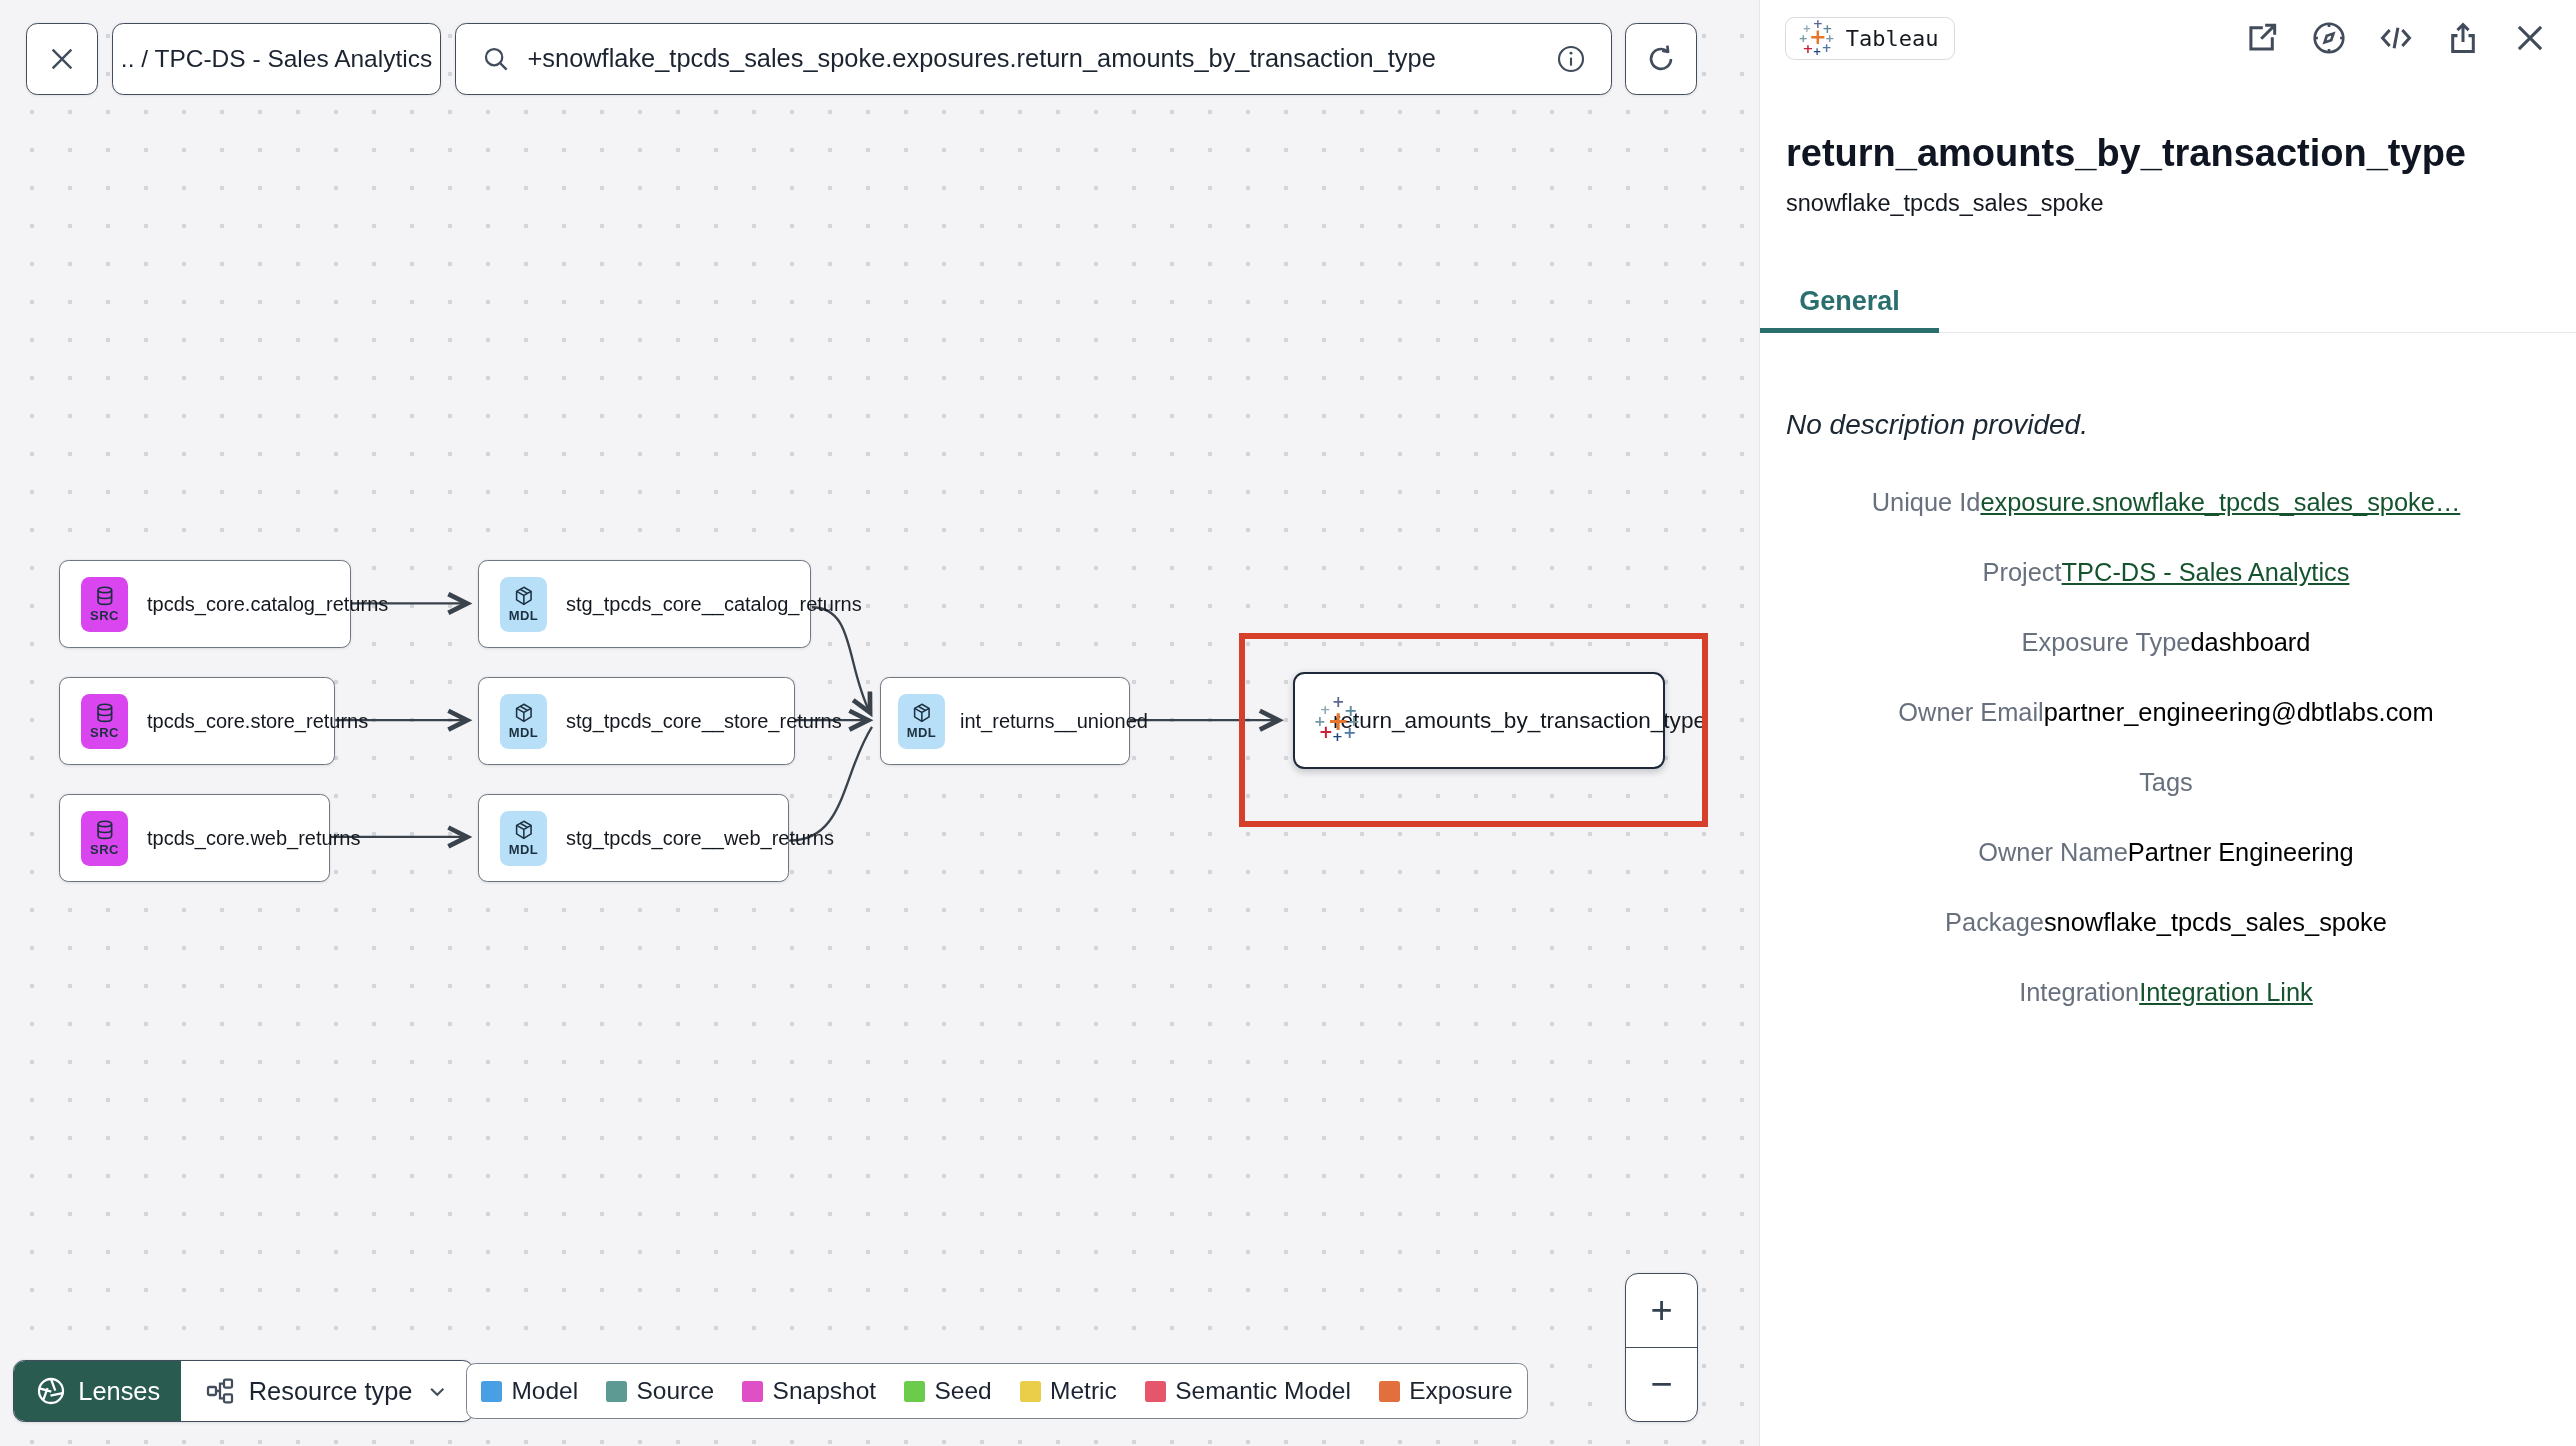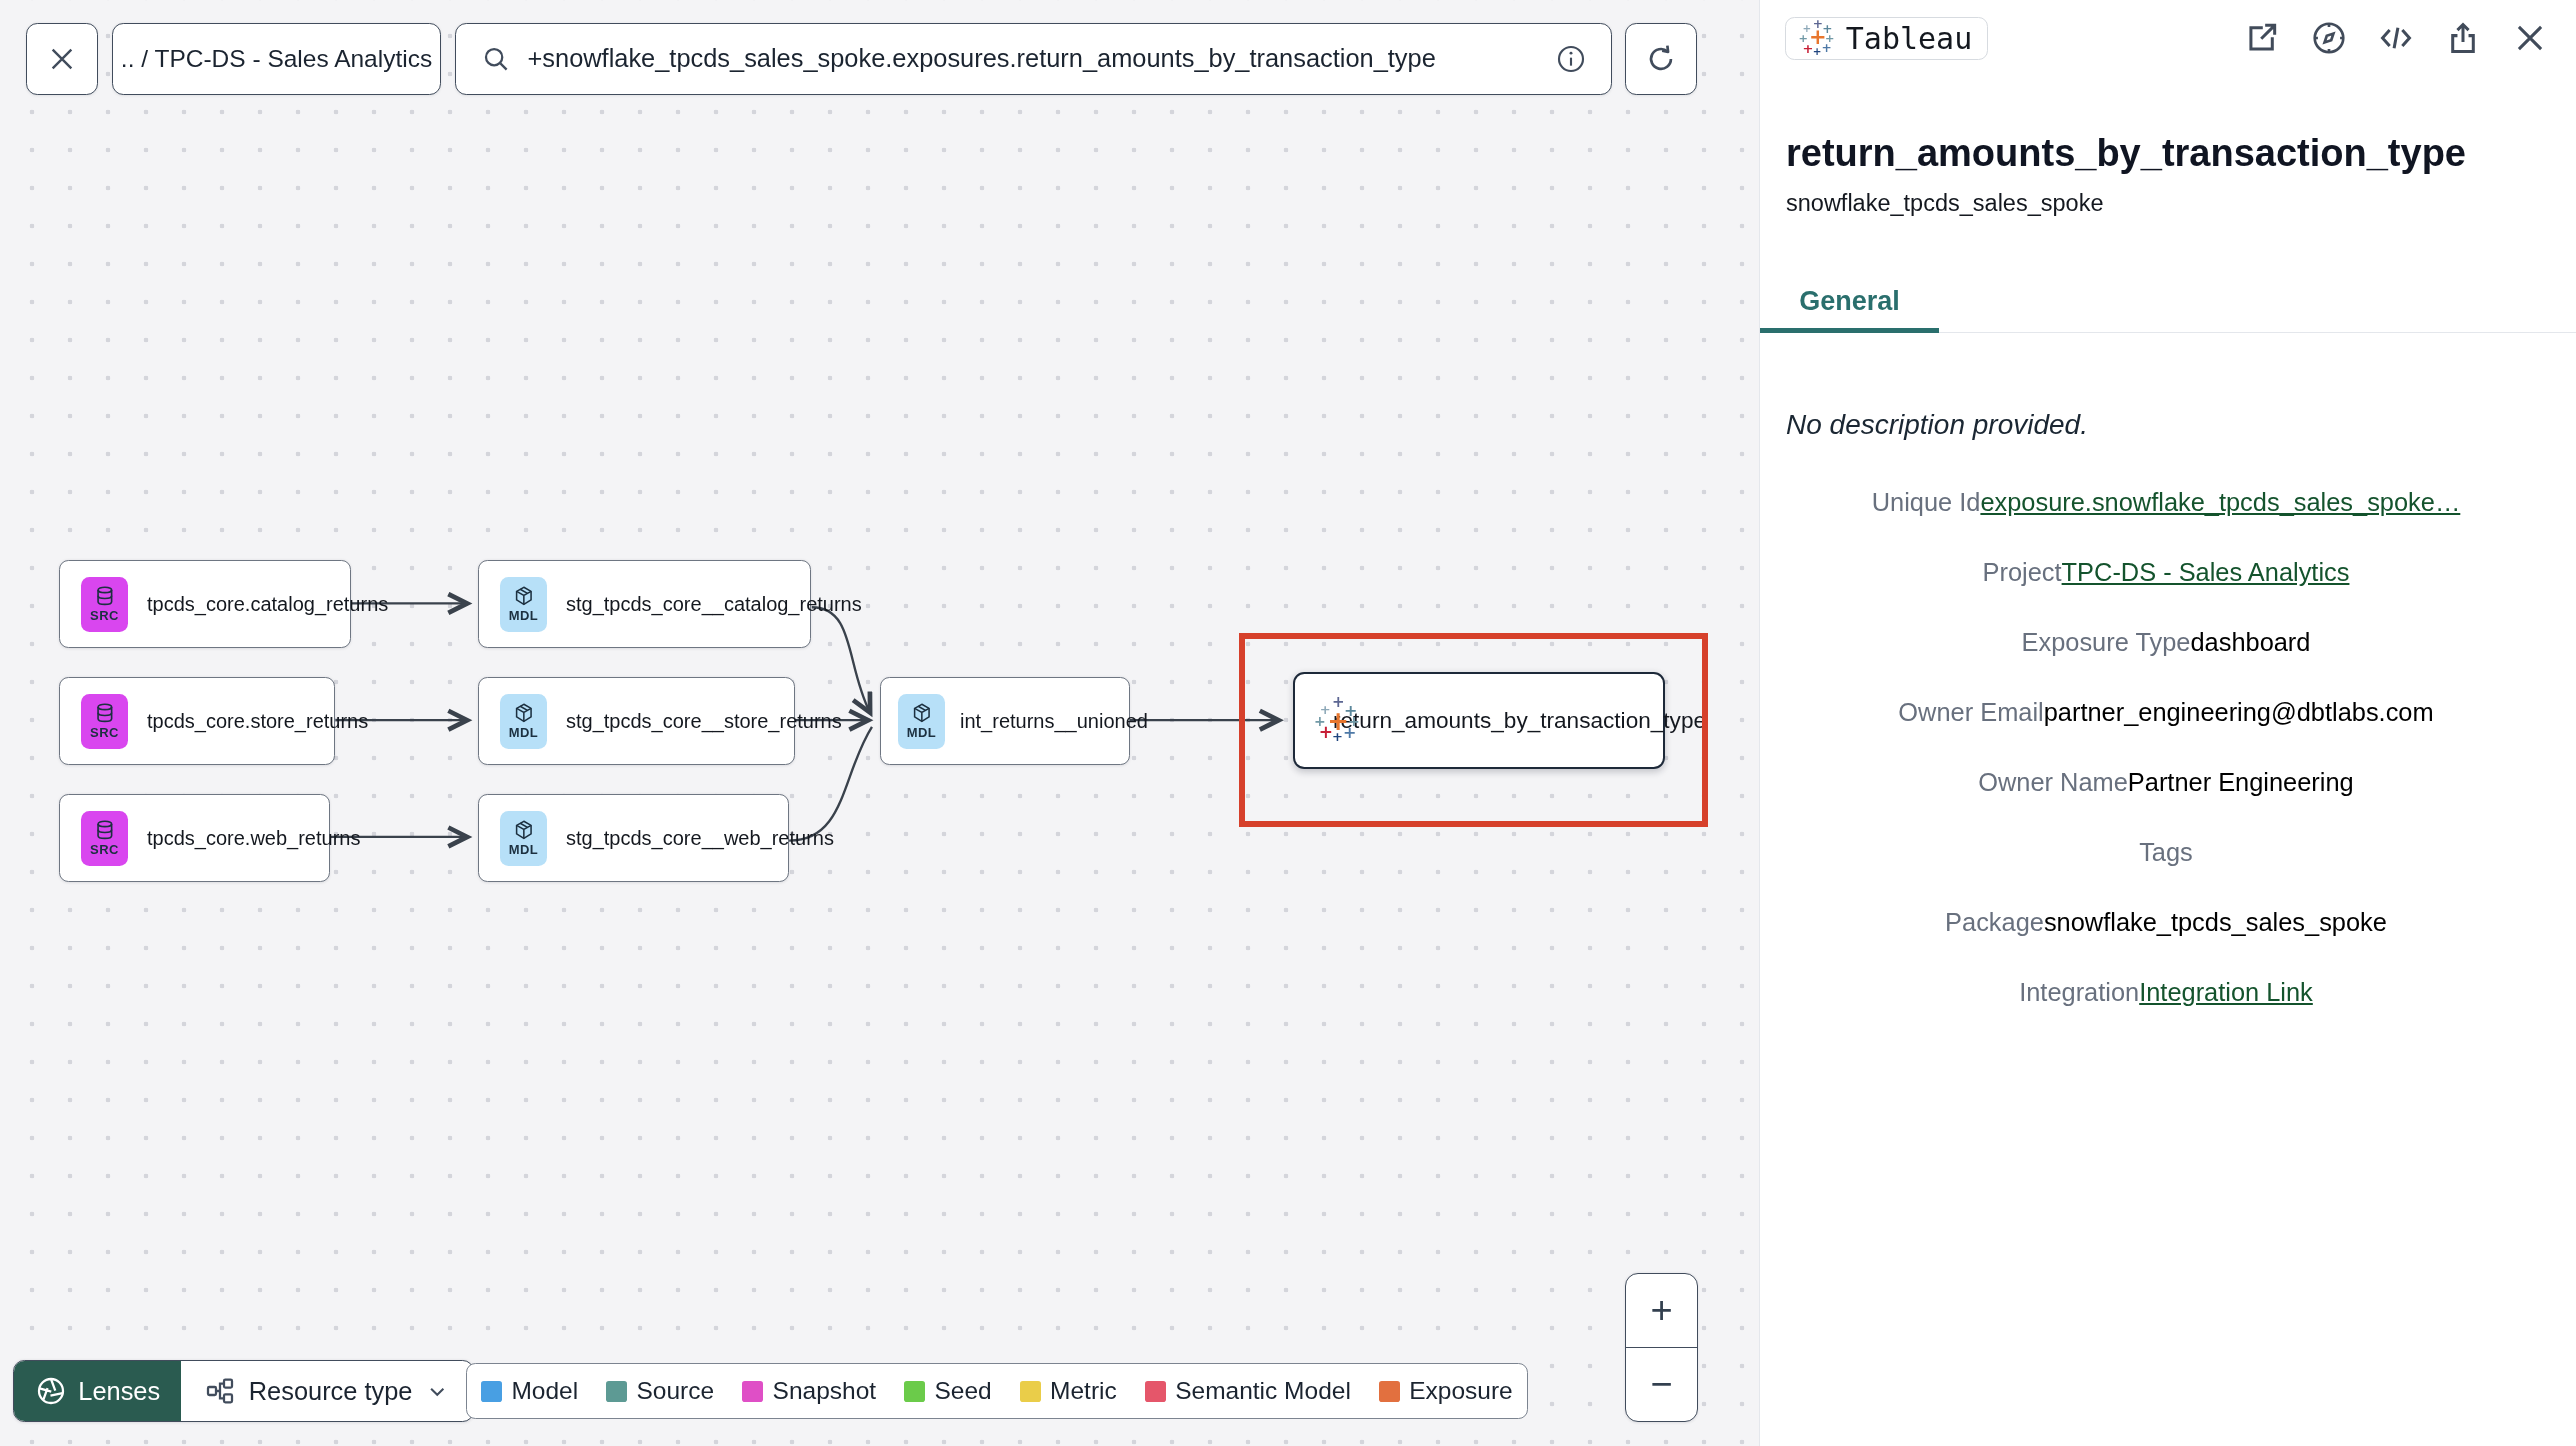--- a/index.html
+++ b/index.html
@@ -56,21 +56,21 @@
   .litem { display:flex; align-items:center; gap:9.4px; font-size:24.5px; color:#1b2430; }
   .lsw { width:21px; height:21px; border-radius:2.8px; display:inline-block; }
   .zoomctl { position:absolute; left:1625px; top:1273px; width:73px; height:149px; background:#fff; border:1.9px solid #414c5c; border-radius:13px; display:flex; flex-direction:column; box-shadow:0 0.9px 2.8px rgba(16,24,40,.1); }
   .zoomctl .zbtn { flex:1; display:flex; align-items:center; justify-content:center; font-size:38px; color:#33404f; cursor:pointer; }
   .zoomctl .zbtn:first-child { border-bottom:1.9px solid #414c5c; }
 
   
   .panel { position:absolute; left:1759px; top:0; width:817px; height:1446px; background:#fff; border-left:1.9px solid #e4e7ec; }
   .phead { position:relative; height:104px; }
   .tchip { position:absolute; left:24.5px; top:17px; height:43px; border:1.9px solid #d7dbe0; border-radius:9.4px; display:flex; align-items:center; gap:11.3px; padding:0 15px; background:#fff; }
-  .tchip .tname { font-family:"DejaVu Sans Mono", monospace; font-size:30px; color:#14181f; }
+  .tchip .tname { font-family:"DejaVu Sans Mono", monospace; font-size:22px; color:#14181f; }
   .pactions { position:absolute; right:26px; top:17px; display:flex; align-items:center; gap:26px; }
   .pibtn { width:41px; height:41px; display:flex; align-items:center; justify-content:center; cursor:pointer; }
   .pibtn svg { stroke:#414b5a; }
   .ptitle { margin:28px 28px 0 26px; font-size:38px; font-weight:bold; color:#101522; }
   .psub { margin:15px 28px 0 26px; font-size:23.5px; color:#14181f; }
   .ptabs { margin-top:58px; position:relative; border-bottom:1.9px solid #e4e7ec; height:58px; }
   .ptab { position:absolute; left:0; top:0; height:58px; width:179px; display:flex; align-items:center; justify-content:center; font-size:27px; font-weight:bold; color:#2a6f6d; border-bottom:5.6px solid #2a6f6d; cursor:pointer; }
   .pbody { padding:40px 30px 0 26px; }
   .dsc-h { font-size:25.4px; font-weight:bold; color:#1f2733; }
   .dsc-t { margin-top:36px; font-size:28px; font-style:italic; color:#1b2733; }
@@ -357,28 +357,28 @@
     </div>
     <div class="frow">
       <span class="fl">Exposure Type</span>
       <span class="fv">dashboard</span>
     </div>
     <div class="frow">
       <span class="fl">Owner Email</span>
       <span class="fv">partner_engineering@dbtlabs.com</span>
     </div>
     <div class="frow">
+      <span class="fl">Tags</span>
+      <span class="fv"></span>
+    </div>
+    <div class="frow">
       <span class="fl">Owner Name</span>
       <span class="fv">Partner Engineering</span>
     </div>
     <div class="frow">
-      <span class="fl">Tags</span>
-      <span class="fv"></span>
-    </div>
-    <div class="frow">
       <span class="fl">Package</span>
       <span class="fv">snowflake_tpcds_sales_spoke</span>
     </div>
     <div class="frow">
       <span class="fl">Integration</span>
       <span class="fv link">Integration Link</span>
     </div>
   </div>
 </div>
 

